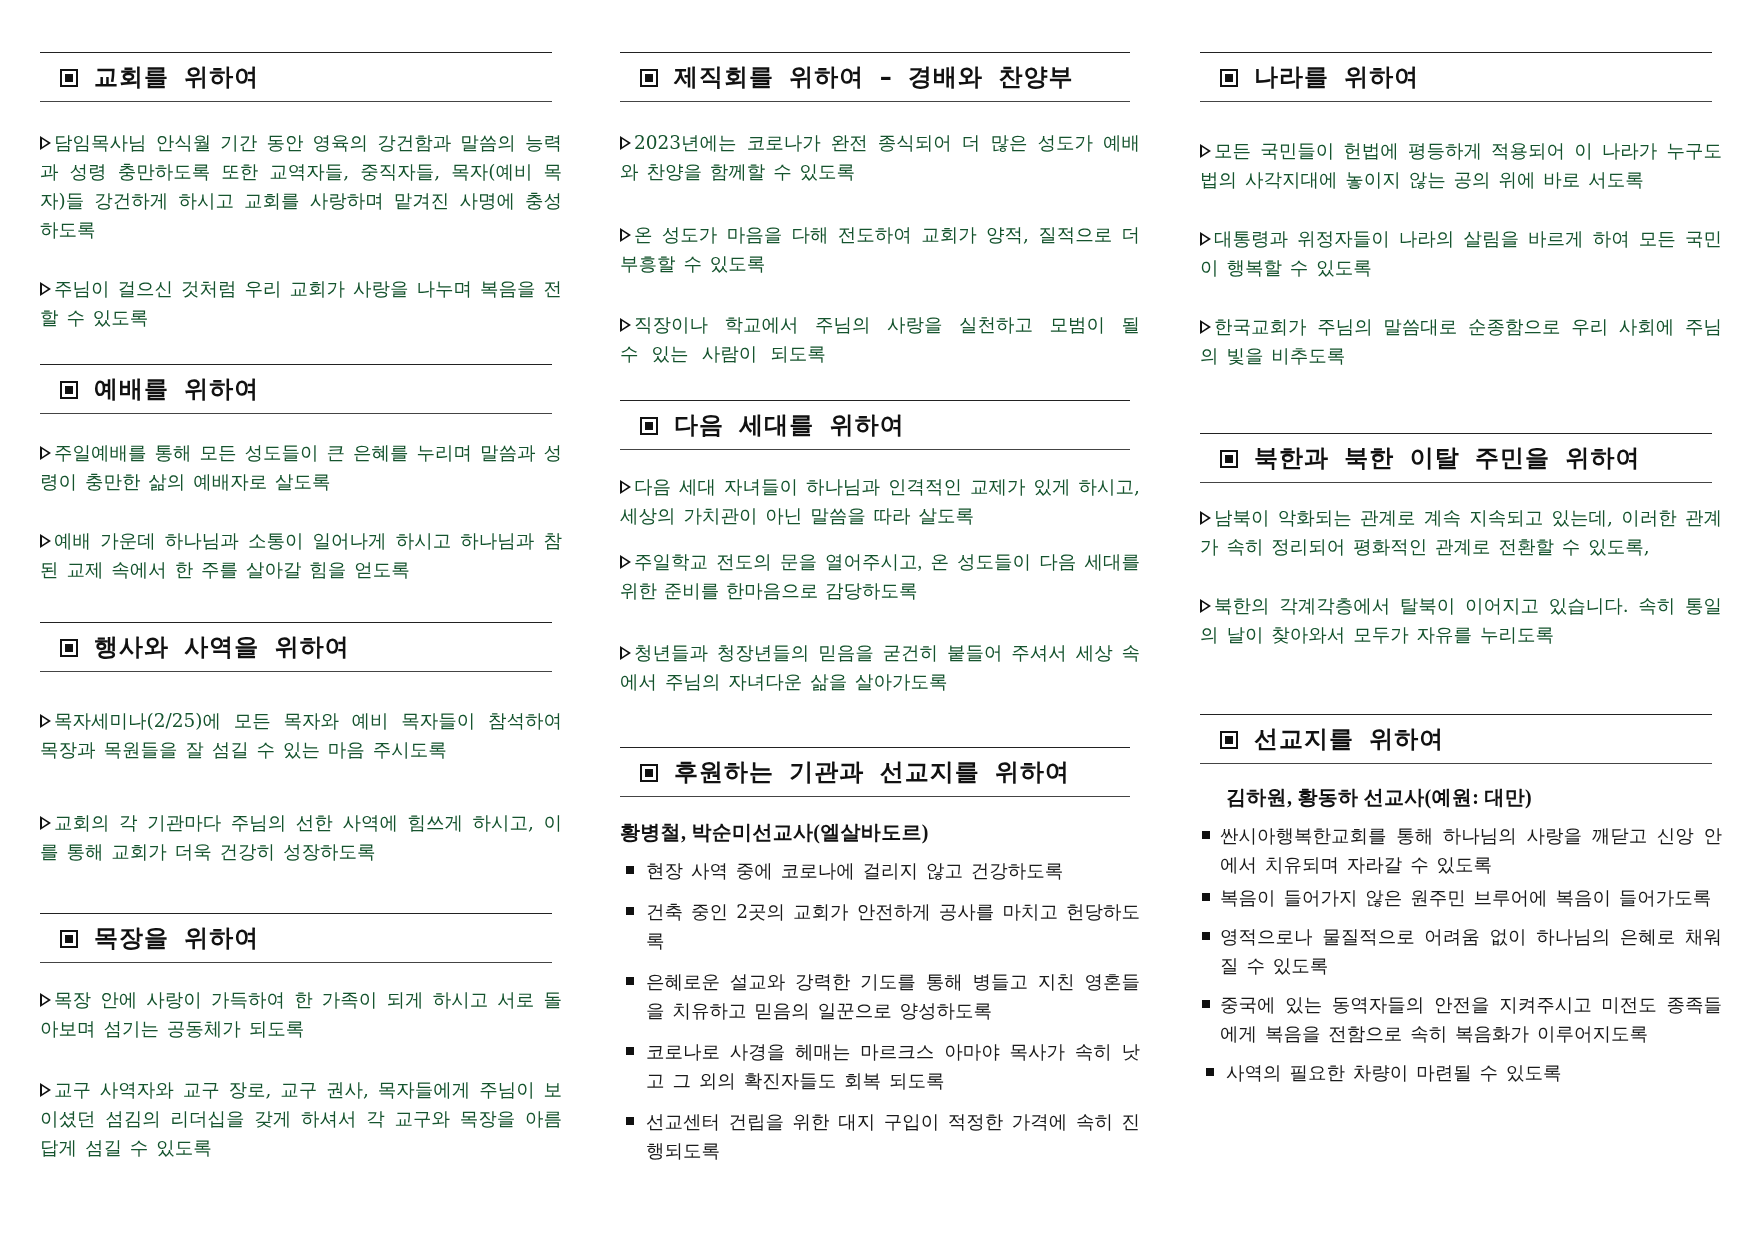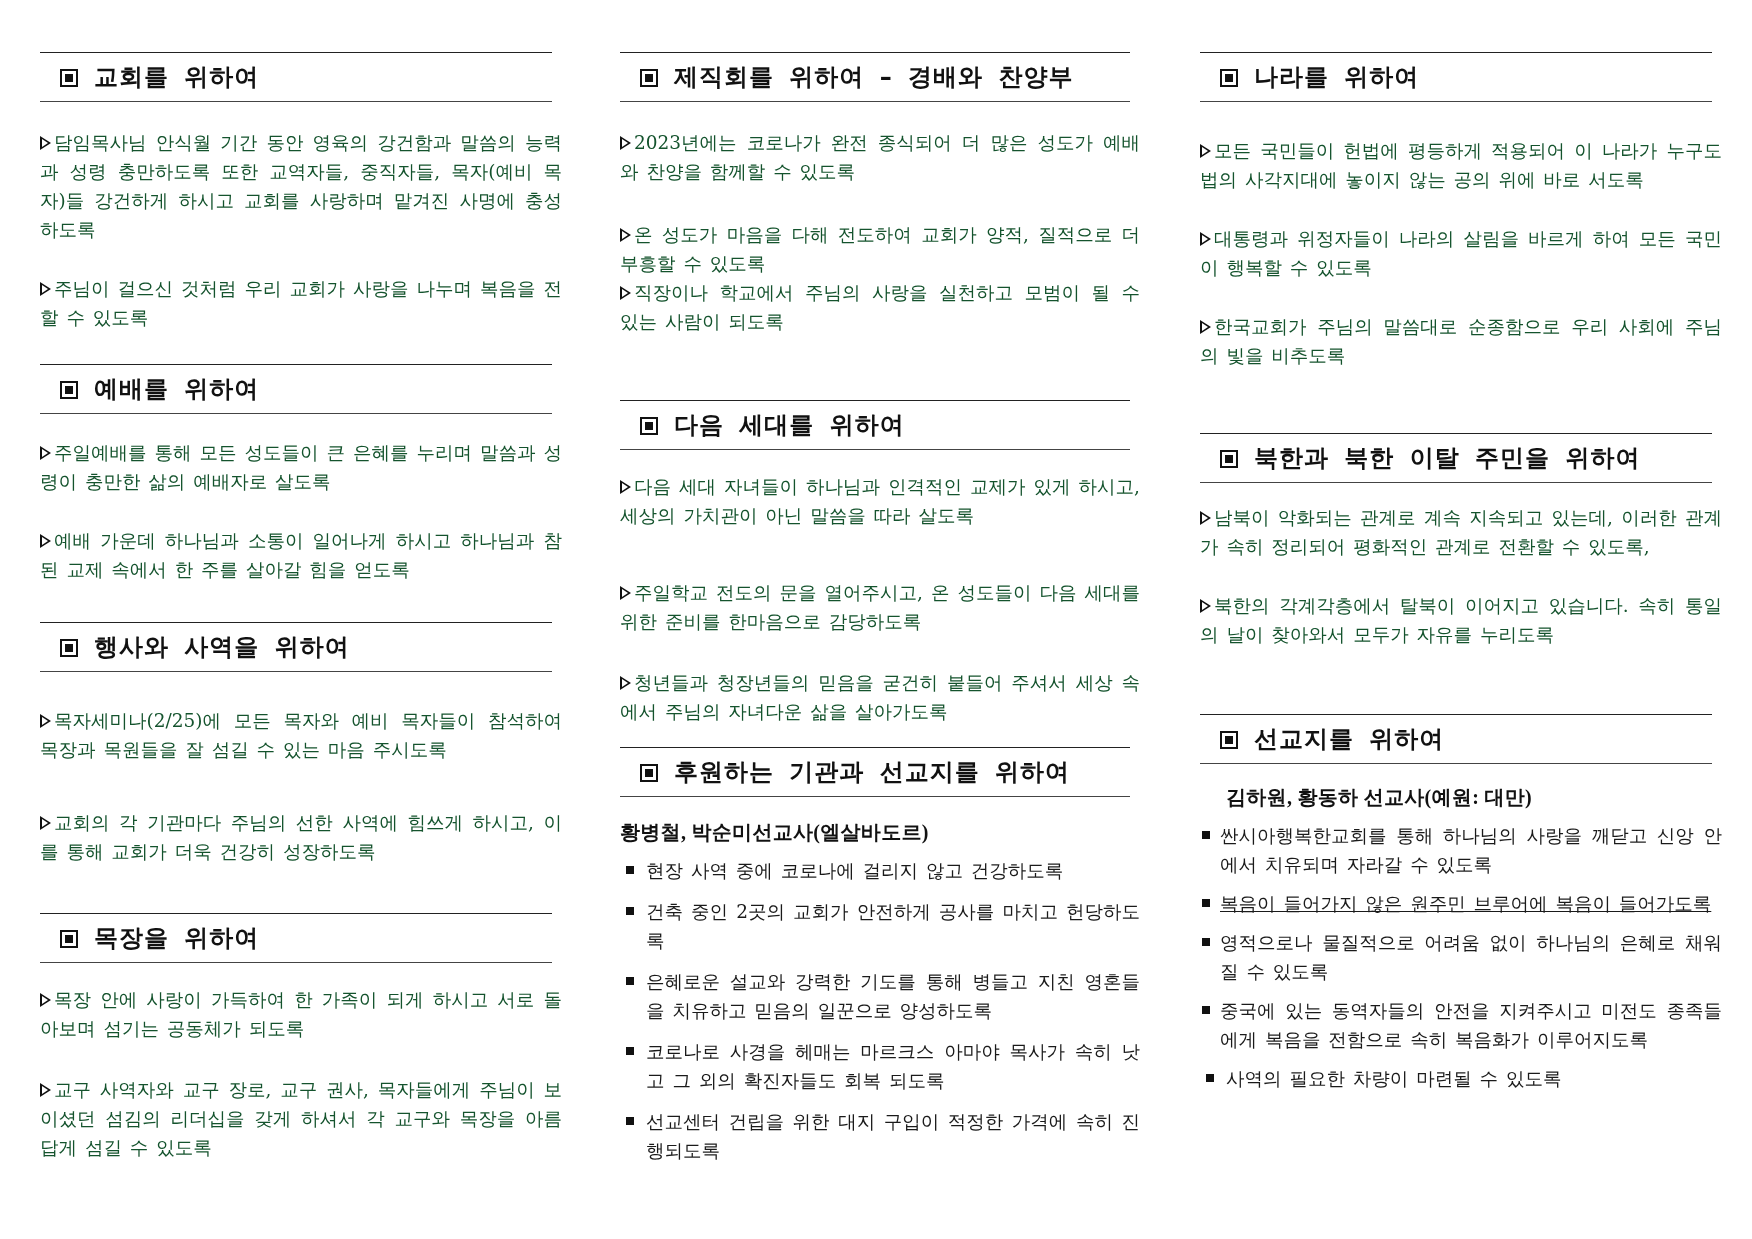--- a/index.html
+++ b/index.html
@@ -164,30 +164,30 @@
 
   <div class="column col-2">
 
     <div class="section" style="top:40px;">
       <div class="heading">
         <span class="heading-icon"></span>
         <span class="heading-text">제직회를 위하여 – 경배와 찬양부</span>
       </div>
       <div class="item" style="margin-top:26px;"><span class="tri"></span><span>2023년에는 코로나가 완전 종식되어 더 많은 성도가 예배와 찬양을 함께할 수 있도록</span></div>
       <div class="item" style="margin-top:34px;"><span class="tri"></span><span>온 성도가 마음을 다해 전도하여 교회가 양적, 질적으로 더 부흥할 수 있도록</span></div>
-      <div class="item" style=""><span class="tri"></span><span>직장이나 학교에서 주님의 사랑을 실천하고 모범이 될 수 있는 사람이 되도록</span></div>
+      <div class="item" style="margin-top:34px;font-family:Liberation Mono, monospace;"><span class="tri"></span><span>직장이나 학교에서 주님의 사랑을 실천하고 모범이 될 수 있는 사람이 되도록</span></div>
     </div>
 
     <div class="section" style="top:388px;">
       <div class="heading">
         <span class="heading-icon"></span>
         <span class="heading-text">다음 세대를 위하여</span>
       </div>
       <div class="item" style="margin-top:22px;"><span class="tri"></span><span>다음 세대 자녀들이 하나님과 인격적인 교제가 있게 하시고, 세상의 가치관이 아닌 말씀을 따라 살도록</span></div>
-      <div class="item" style="margin-top:48px;"><span class="tri"></span><span>주일학교 전도의 문을 열어주시고, 온 성도들이 다음 세대를 위한 준비를 한마음으로 감당하도록</span></div>
+      <div class="item" style="margin-top:18px;font-family:Liberation Serif, serif;"><span class="tri"></span><span>주일학교 전도의 문을 열어주시고, 온 성도들이 다음 세대를 위한 준비를 한마음으로 감당하도록</span></div>
       <div class="item" style="margin-top:32px;"><span class="tri"></span><span>청년들과 청장년들의 믿음을 굳건히 붙들어 주셔서 세상 속에서 주님의 자녀다운 삶을 살아가도록</span></div>
     </div>
 
     <div class="section" style="top:735px;">
       <div class="heading">
         <span class="heading-icon"></span>
         <span class="heading-text">후원하는 기관과 선교지를 위하여</span>
       </div>
       <div class="missionary-name" style="margin-top:22px;">황병철, 박순미선교사(엘살바도르)</div>
       <div class="bullet-item" style="margin-top:10px;"><span class="sq"></span><span>현장 사역 중에 코로나에 걸리지 않고 건강하도록</span></div>
@@ -219,20 +219,20 @@
       <div class="item" style="margin-top:30px;"><span class="tri"></span><span>북한의 각계각층에서 탈북이 이어지고 있습니다. 속히 통일의 날이 찾아와서 모두가 자유를 누리도록</span></div>
     </div>
 
     <div class="section" style="top:702px;">
       <div class="heading">
         <span class="heading-icon"></span>
         <span class="heading-text">선교지를 위하여</span>
       </div>
       <div class="missionary-name" style="margin-top:20px; padding-left:26px;">김하원, 황동하 선교사(예원: 대만)</div>
       <div class="bullet-item tight" style="margin-top:10px;"><span class="sq"></span><span>싼시아행복한교회를 통해 하나님의 사랑을 깨닫고 신앙 안에서 치유되며 자라갈 수 있도록</span></div>
-      <div class="bullet-item tight" style="margin-top:10px;text-decoration:underline;"><span class="sq"></span><span>복음이 들어가지 않은 원주민 브루어에 복음이 들어가도록</span></div>
+      <div class="bullet-item tight" style="margin-top:4px;"><span class="sq"></span><span>복음이 들어가지 않은 원주민 브루어에 복음이 들어가도록</span></div>
       <div class="bullet-item tight" style="margin-top:10px;"><span class="sq"></span><span>영적으로나 물질적으로 어려움 없이 하나님의 은혜로 채워질 수 있도록</span></div>
       <div class="bullet-item tight" style="margin-top:10px;"><span class="sq"></span><span>중국에 있는 동역자들의 안전을 지켜주시고 미전도 종족들에게 복음을 전함으로 속히 복음화가 이루어지도록</span></div>
       <div class="bullet-item" style="margin-top:10px;"><span class="sq"></span><span>사역의 필요한 차량이 마련될 수 있도록</span></div>
     </div>
   </div>
 
 </div>
 
 </body></html>

